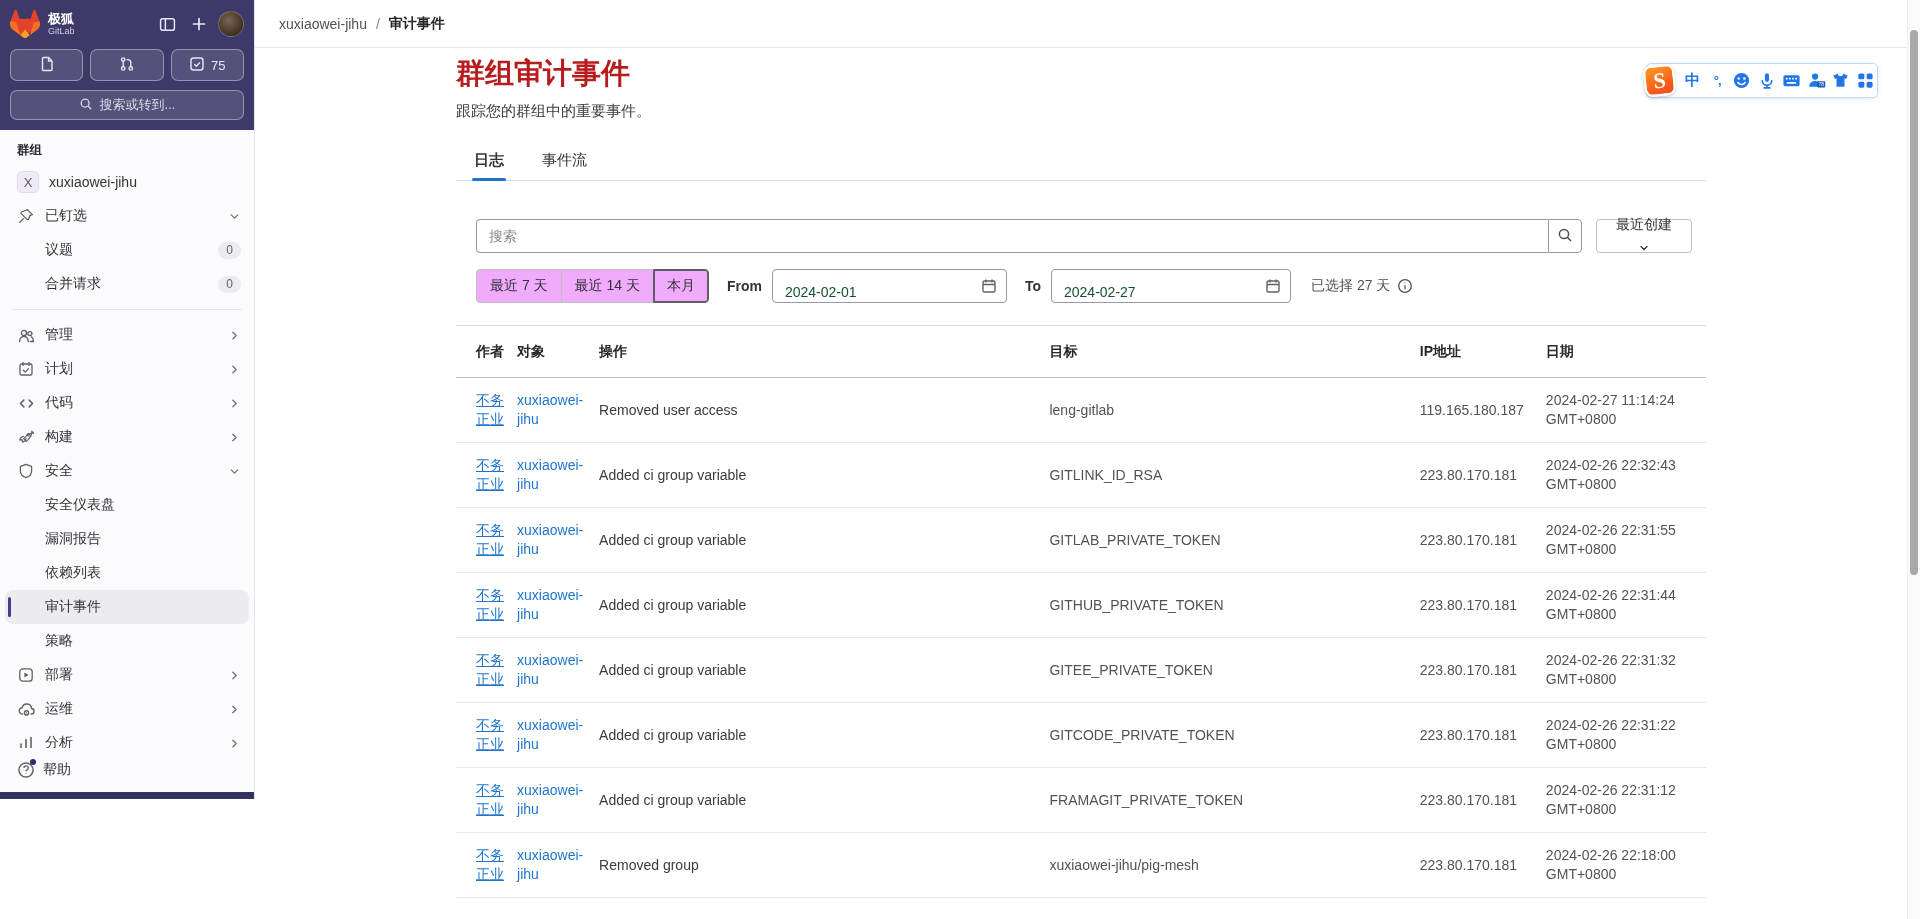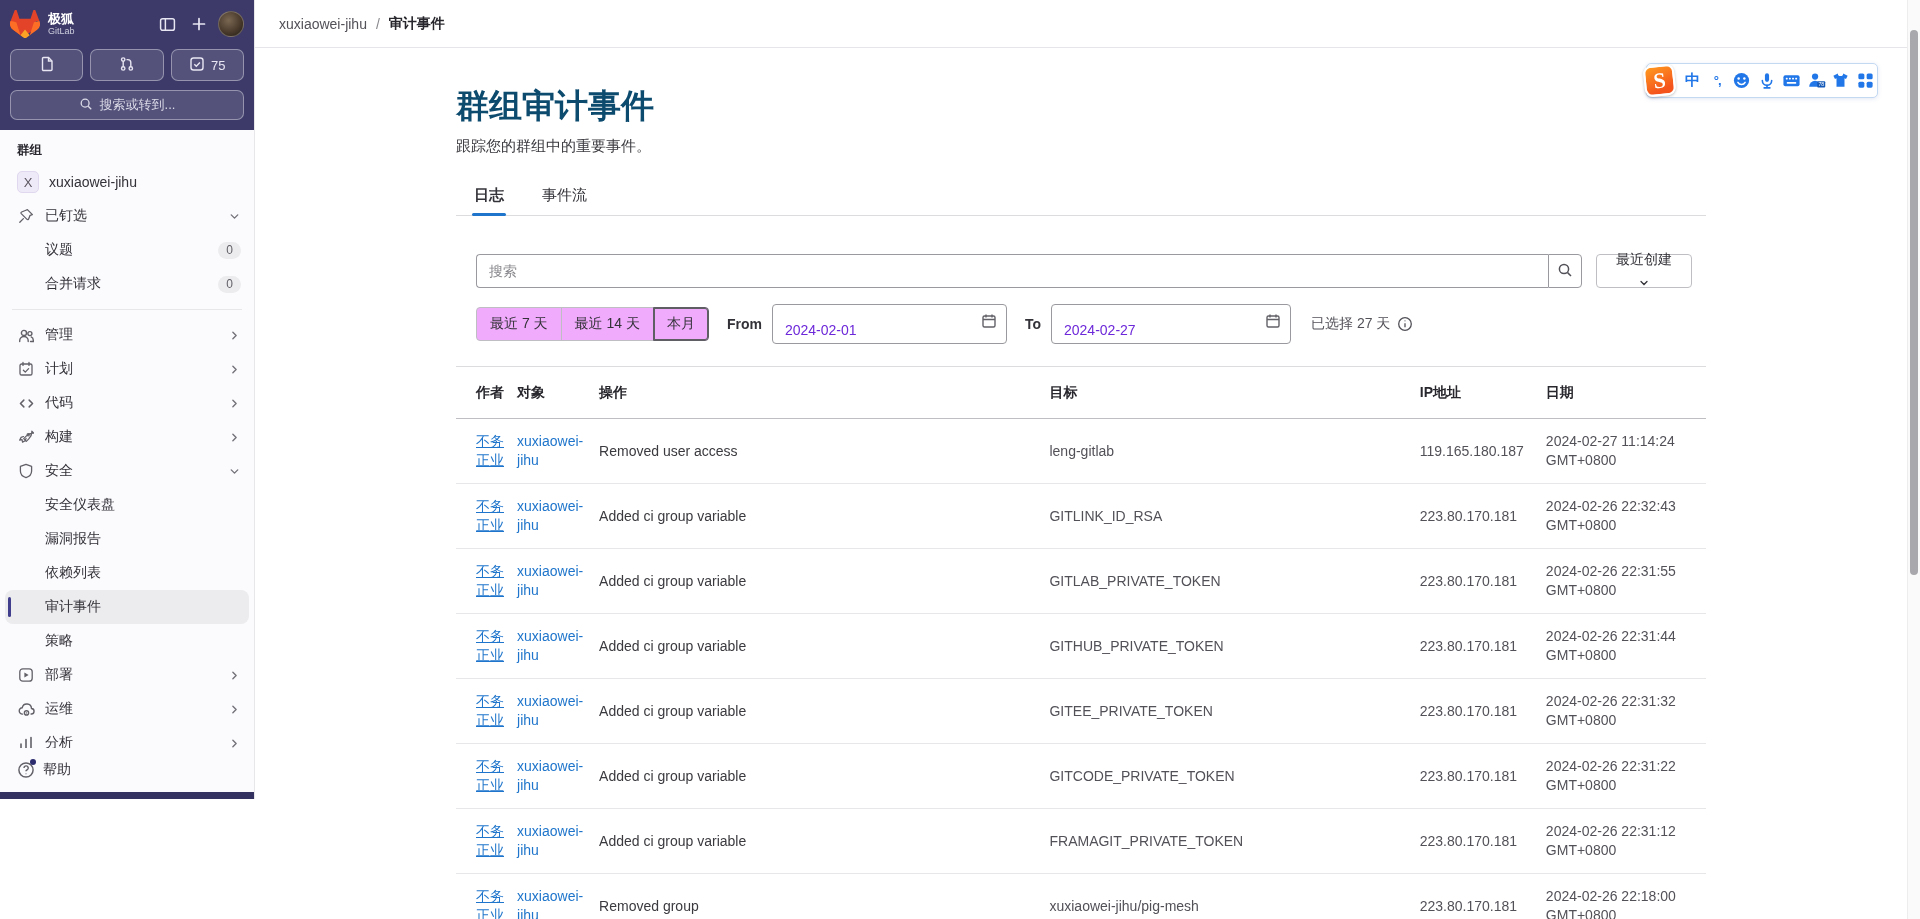--- a/index.html
+++ b/index.html
@@ -58,21 +58,21 @@
   .topbar { position:absolute; left:255px; top:0; right:0; height:48px; background:#fff;
     border-bottom:1px solid #e6e6ea; display:flex; align-items:center; padding-left:24px;
     font-size:14px; }
   .topbar .crumb-group { color:#535158; cursor:pointer; }
   .topbar .crumb-sep { color:#89888d; margin:0 9px; }
   .topbar .crumb-cur { color:#28272d; font-weight:600; }
 
   
   .main { position:absolute; left:255px; top:48px; right:13px; bottom:0; background:#fff; overflow:hidden; }
   .container { width:1250px; margin:0 auto; }
-  .page-title { margin-top:36px; font-size:33px; font-weight:bold; color:#0c4a6e; }
+  .page-title { margin-top:6px; font-size:29px; font-weight:bold; color:#b91c1c; }
   .page-sub { margin-top:8px; font-size:15px; color:#3a3a3f; }
   .tabs { margin-top:22px; display:flex; gap:34px; border-bottom:1px solid #dcdcde; padding-left:16px; }
   .tab { font-size:15px; color:#333238; padding:8px 2px 10px; cursor:pointer; position:relative; }
   .tab.active { font-weight:bold; }
   .tab.active::after { content:""; position:absolute; left:0; right:0; bottom:-1px; height:3px;
     background:#1f75cb; border-radius:2px; }
 
   .filters { padding:38px 14px 0 20px; }
   .search-row { display:flex; align-items:center; }
   .search-box { flex:1; display:flex; }
@@ -87,22 +87,22 @@
     justify-content:center; gap:7px; cursor:pointer;flex-direction:column; }
   .date-row { margin-top:16px; display:flex; align-items:center; }
   .seg { display:flex; }
   .seg button { height:34px; padding:0 13px; background:#f0abfc; border:1px solid #bfbfc3;
     font-size:14px; color:#333238; margin-left:-1px; cursor:pointer; }
   .seg button:first-child { border-radius:4px 0 0 4px; margin-left:0; }
   .seg button:last-child { border-radius:0 4px 4px 0; }
   .seg button.sel { border-color:#5e5e64; box-shadow:inset 0 0 0 1px #5e5e64; position:relative; z-index:1; }
   .dt-label { font-size:14px; font-weight:600; color:#333238; margin:0 10px 0 18px; }
   .dt-field { position:relative; }
-  .dt-input { height:40px; border:1px solid #9a999f; border-radius:4px; font-size:14px;
-    color:#6d28d9; padding:12px 34px 0 12px; outline:none; }
+  .dt-input { height:34px; border:1px solid #9a999f; border-radius:4px; font-size:14px;
+    color:#14532d; padding:12px 34px 0 12px; outline:none; }
   .dt-from { width:235px; } .dt-to { width:240px; }
   .cal-ic { position:absolute; right:10px; top:9px; color:#626168; pointer-events:none; }
   .days-note { margin-left:20px; font-size:14px; color:#535158; display:flex; align-items:center; gap:7px; }
   .info-ic { color:#535158; display:flex; cursor:pointer; }
 
   table.audit { margin-top:22px; width:100%; border-collapse:collapse; border-top:1px solid #dcdcde; }
   table.audit th { text-align:left; font-size:14px; font-weight:bold; color:#28272d;
     padding:17px 10px 16px 0; border-bottom:1px solid #bfbfc3; }
   table.audit th:first-child, table.audit td:first-child { padding-left:20px; }
   table.audit td { font-size:14px; padding:10px 10px 10px 0; height:65px; vertical-align:middle;

